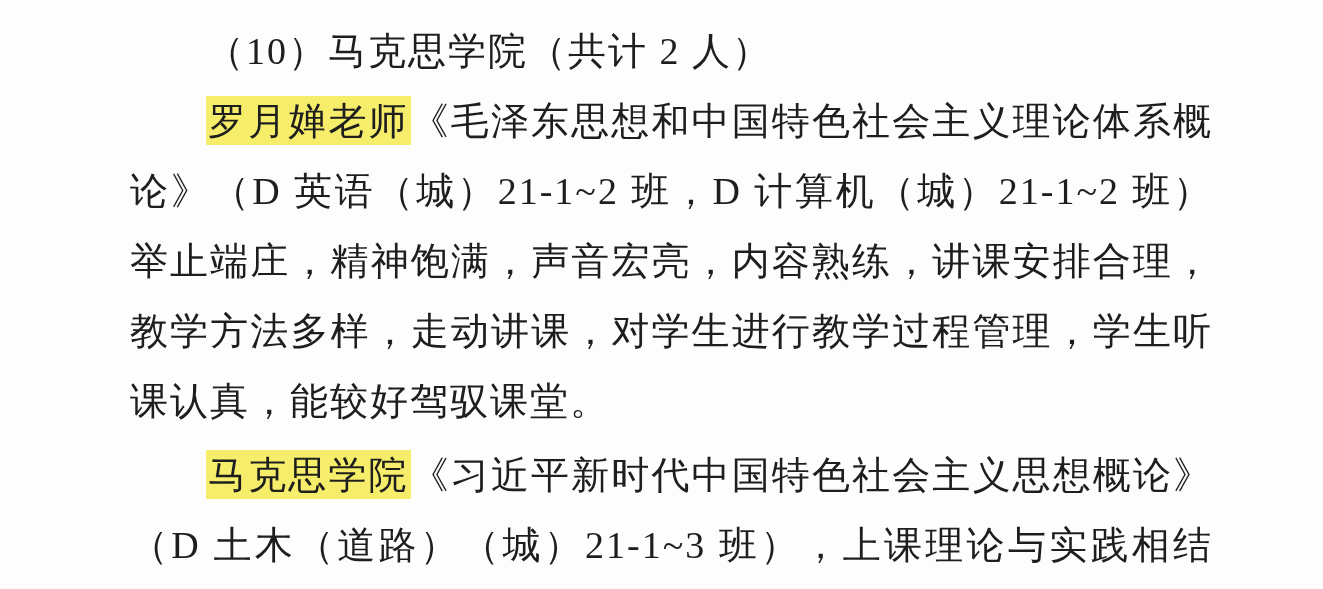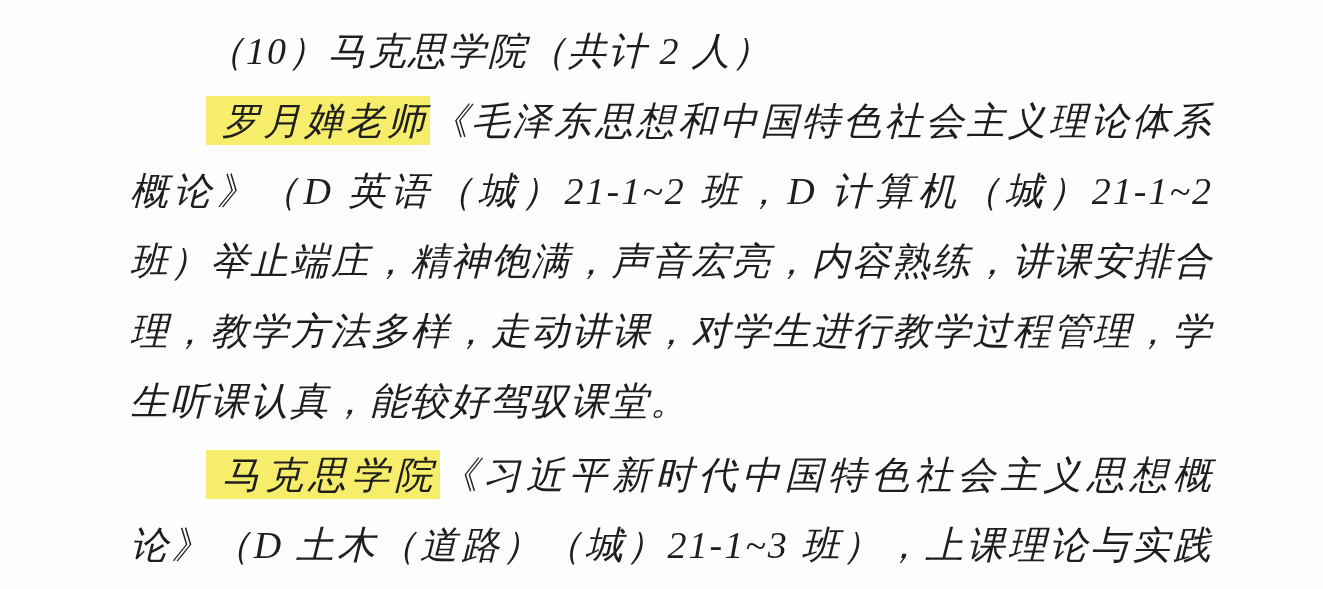--- a/index.html
+++ b/index.html
@@ -28,34 +28,33 @@
     right: 110px;
     top: 16px;
   }
   .content p {
     margin: 0;
     font-size: 38px;
     line-height: 70px;
     letter-spacing: 2px;
     text-indent: 76px;
     color: var(--fg);
-    font-style: italic;
   }
   .content p.heading {
     text-align: left;
   }
   .content p.para {
     text-align: justify;
   }
   .content p.para + p.para {
     margin-top: 4px;
   }
   .hl {
     background: var(--hl);
-    padding: 4px 2px 3px 16px;
+    padding: 4px 2px 3px 2px;
     margin-top: 16px;
   }
 </style>
 </head>
 <body>
 
 <div class="page">
   <div class="content">
 
     <p class="heading">

